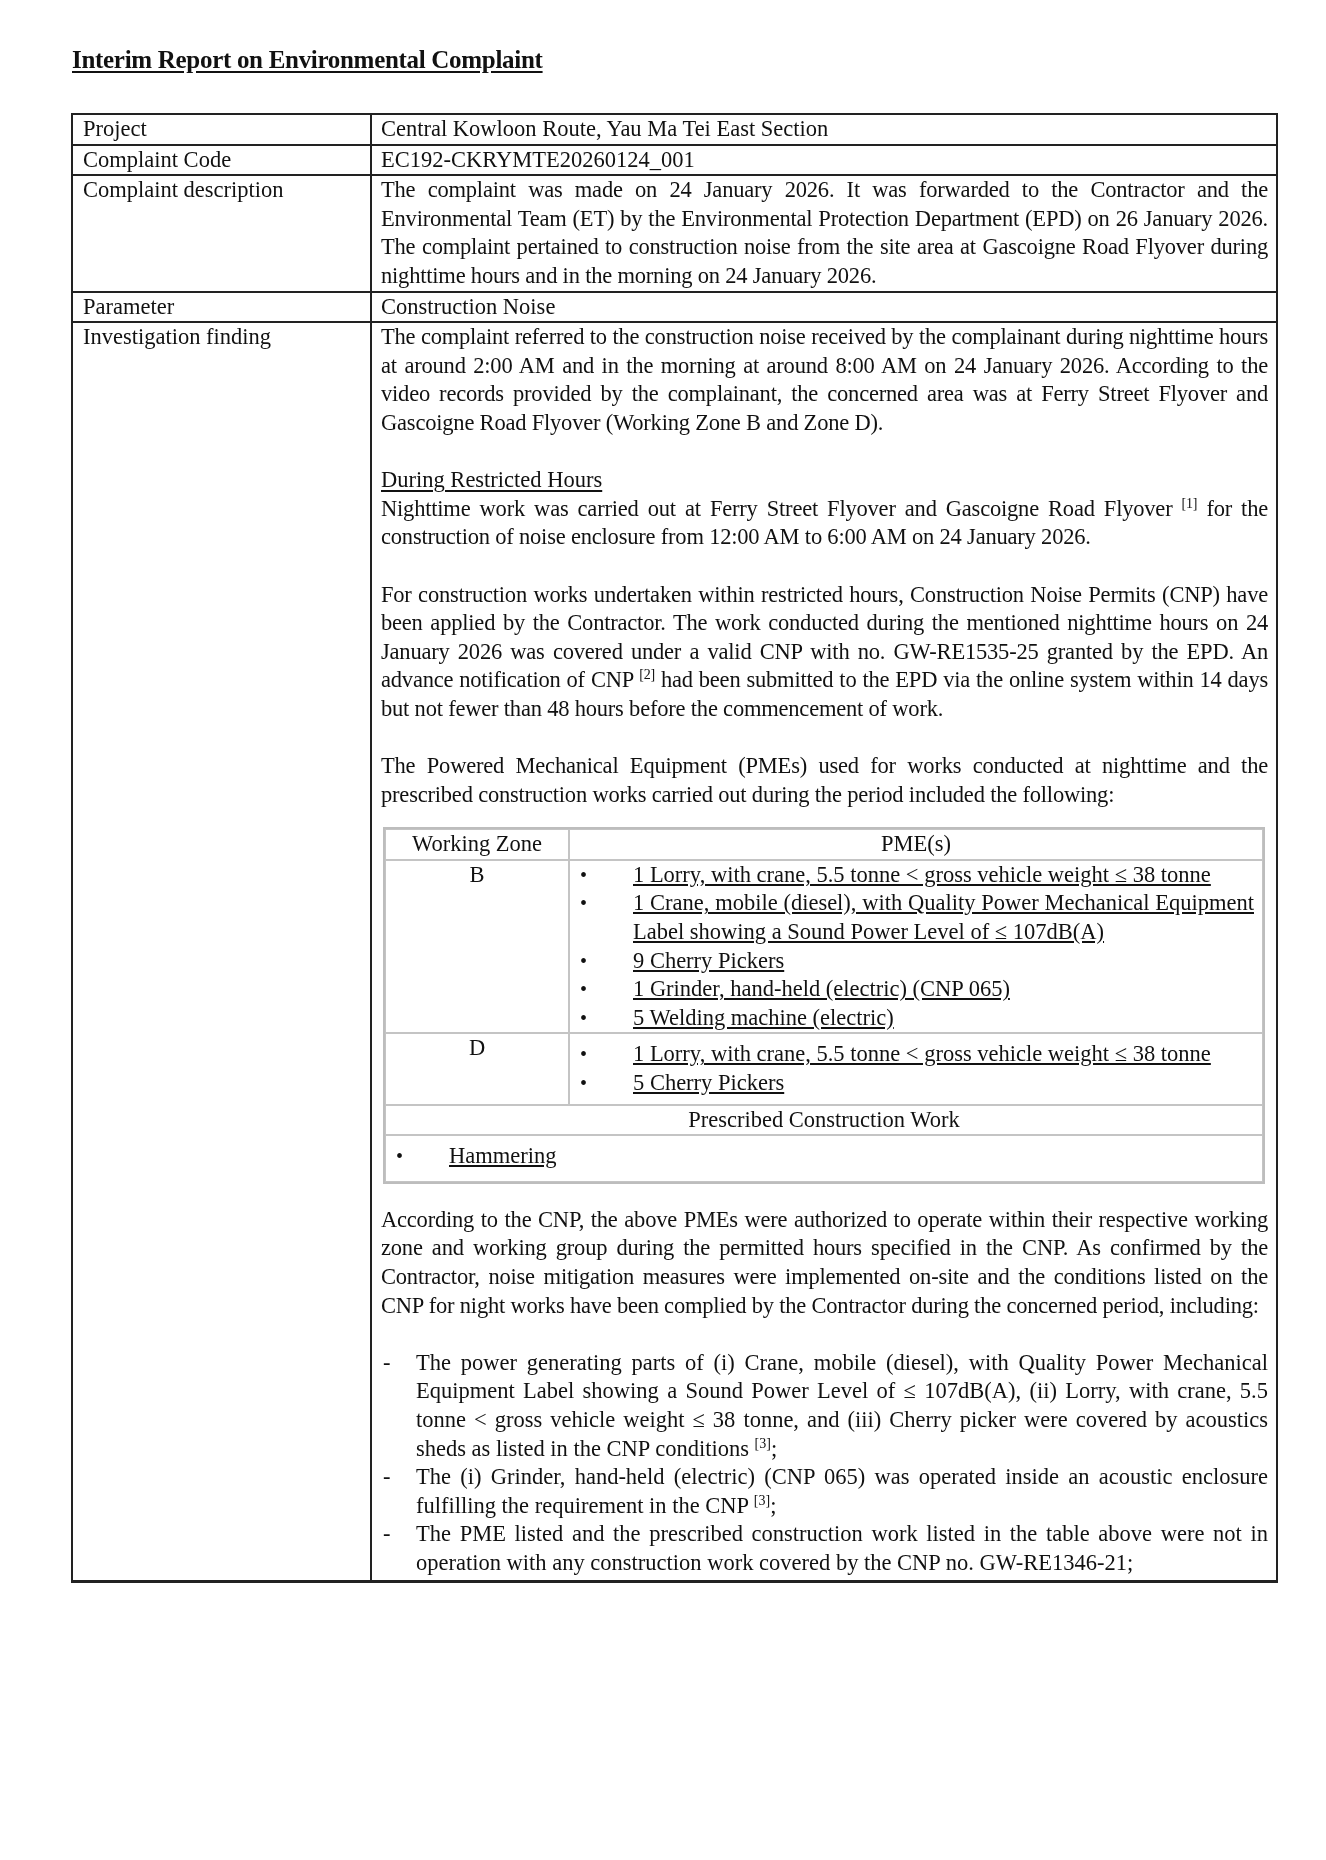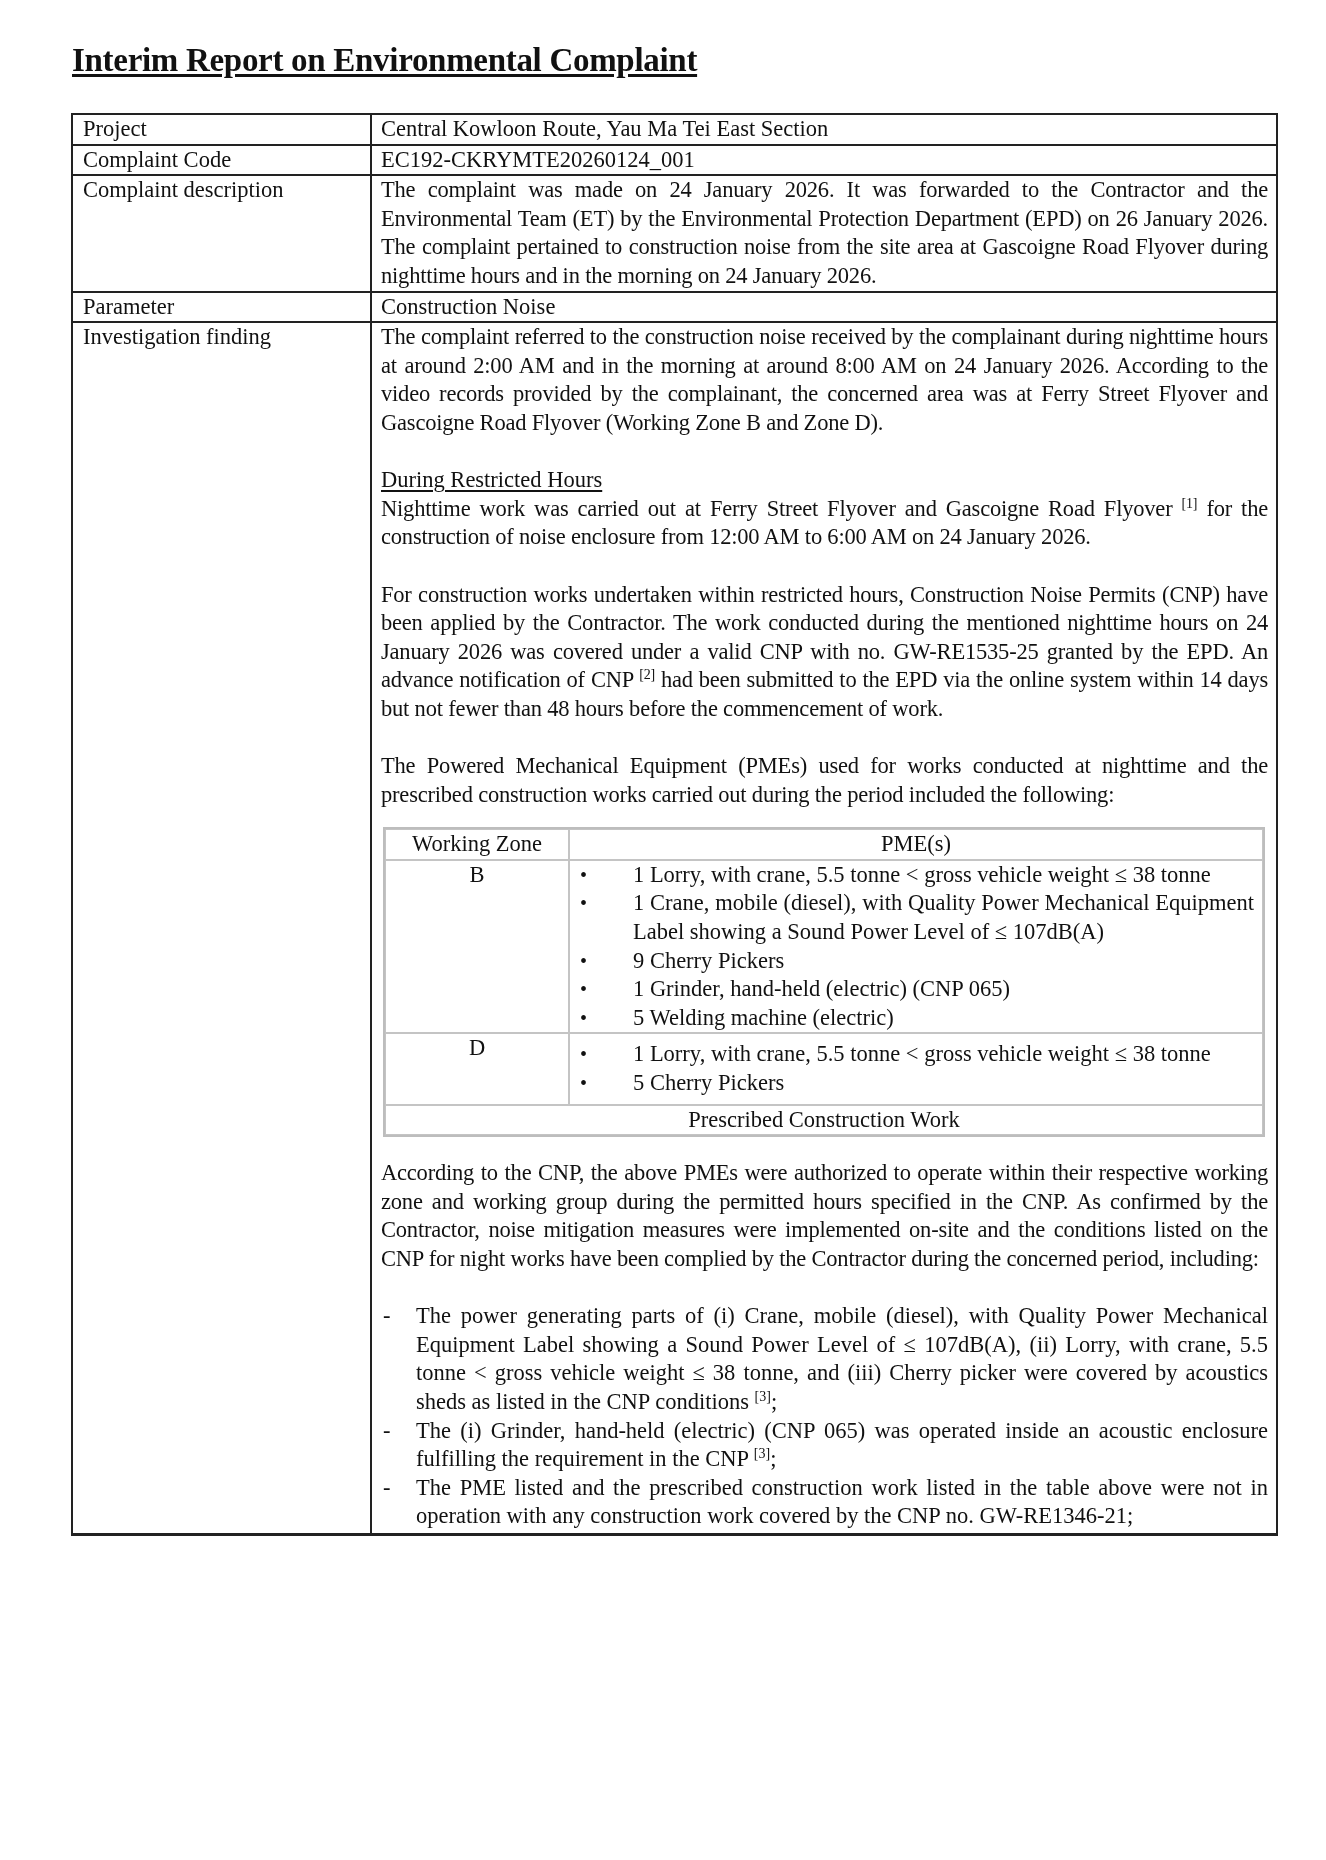--- a/index.html
+++ b/index.html
@@ -5,21 +5,21 @@
   html, body { margin: 0; padding: 0; background: #ffffff; }
   body {
     width: 1326px; height: 1860px; position: relative; overflow: hidden;
     font-family: "Liberation Serif", "DejaVu Serif", serif;
     color: #111;
     font-size: 22.5px;
     line-height: 28.6px;
   }
   .title {
     position: absolute; left: 72px; top: 46px;
-    font-weight: bold; font-size: 33px; text-decoration: underline;
+    font-weight: bold; font-size: 25px; text-decoration: underline;
     text-underline-offset: 3px; letter-spacing: -0.3px;
   }
   table.main {
     position: absolute; left: 71px; top: 113px; width: 1207px;
     border-collapse: collapse;
     border-bottom: 3px solid #222;
   }
   table.main > tbody > tr > td {
     border: 2px solid #222; vertical-align: top; padding: 0 8px 0 9px;
   }
@@ -32,21 +32,21 @@
   table.inner {
     width: 882px; margin: 4px 0 8px 2px; border-collapse: separate; border-spacing: 0;
     border: 2px solid #bdbdbd;
   }
   table.inner td {
     border: 1px solid #c4c4c4; vertical-align: top; padding: 0 8px;
   }
   table.inner td.zone { width: 166px; text-align: center; }
   table.inner .hdr { text-align: center; }
   ul.pme { list-style: none; margin: 0; padding: 0; }
-  ul.pme li { position: relative; padding-left: 55px; text-align: justify; text-align-last: left; }
+  ul.pme li { position: relative; padding-left: 55px; text-align: justify; text-align-last: left; text-decoration: underline; }
   ul.pme li::before {
     content: "\2022"; position: absolute; left: 2px; top: 0; font-size: 20px;
   }
   ul.dash { list-style: none; margin: 0; padding: 0; }
   ul.dash li { position: relative; padding-left: 35px; text-align: justify; text-align-last: left; }
   ul.dash li::before { content: "-"; position: absolute; left: 2px; top: 0; }
 </style>
 </head>
 <body>
 
@@ -109,20 +109,27 @@
               <td style="padding-top:6px;padding-bottom:6px">
                 <ul class="pme">
                   <li>1 Lorry, with crane, 5.5 tonne &lt; gross vehicle weight ≤ 38 tonne</li>
                   <li>5 Cherry Pickers</li>
                 </ul>
               </td>
             </tr>
             <tr>
               <td colspan="2" class="hdr">Prescribed Construction Work</td>
             </tr>
+            <tr>
+              <td colspan="2" style="padding:6px 8px 10px 8px">
+                <ul class="pme">
+                  <li>Hammering</li>
+                </ul>
+              </td>
+            </tr>
           </tbody>
         </table>
 
         <div class="gap" style="height:14px"></div>
         <p class="para just">According to the CNP, the above PMEs were authorized to operate within their respective working zone and working group during the permitted hours specified in the CNP. As confirmed by the Contractor, noise mitigation measures were implemented on-site and the conditions listed on the CNP for night works have been complied by the Contractor during the concerned period, including:</p>
         <div class="gap"></div>
         <ul class="dash">
           <li><span>The power generating parts of (i) Crane, mobile (diesel), with Quality Power Mechanical Equipment Label showing a Sound Power Level of ≤ 107dB(A), (ii) Lorry, with crane, 5.5 tonne &lt; gross vehicle weight ≤ 38 tonne, and (iii) Cherry picker were covered by acoustics sheds as listed in the CNP conditions </span><span class="sup">[3]</span><span>;</span></li>
           <li><span>The (i) Grinder, hand-held (electric) (CNP 065) was operated inside an acoustic enclosure fulfilling the requirement in the CNP </span><span class="sup">[3]</span><span>;</span></li>
           <li><span>The PME listed and the prescribed construction work listed in the table above were not in operation with any construction work covered by the CNP no. GW-RE1346-21;</span></li>

